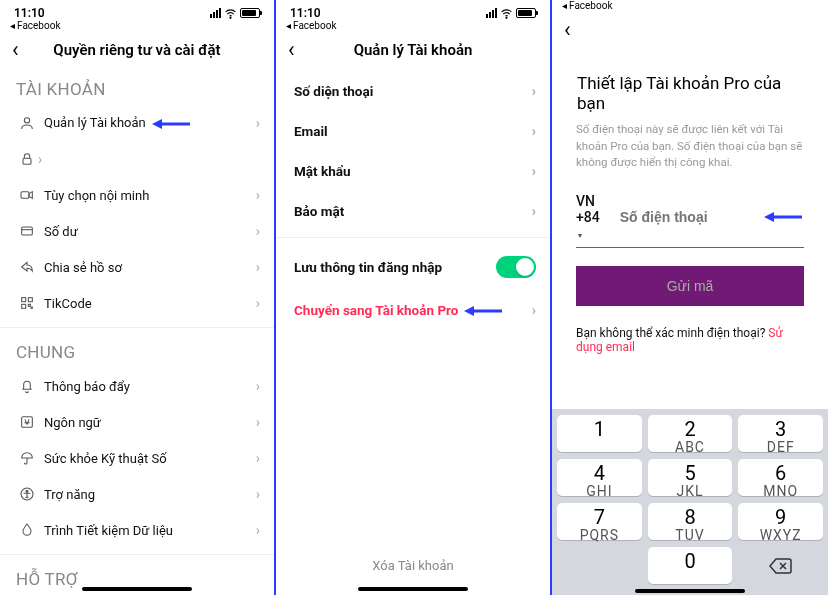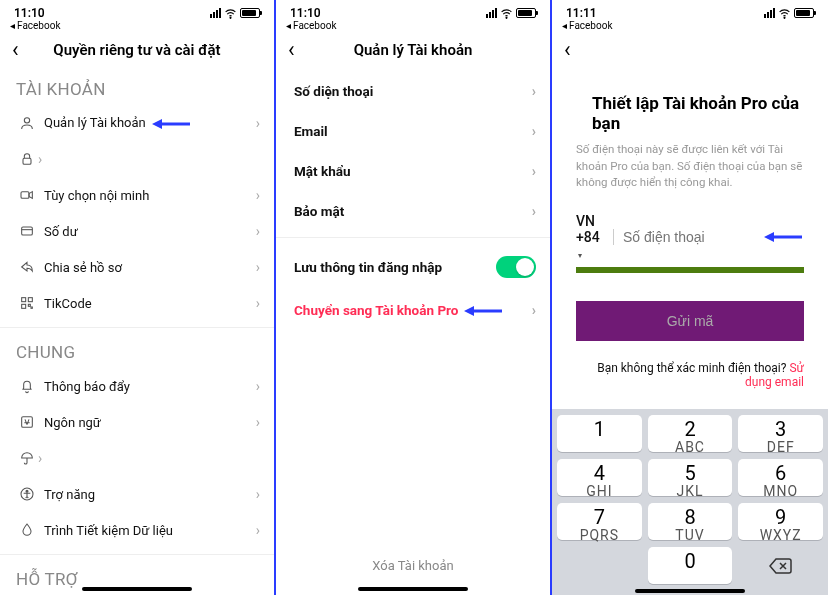--- a/index.html
+++ b/index.html
@@ -39,29 +39,29 @@
   .sep { height: 1px; background: #eee; margin: 6px 0; }
 
   .toggle { width: 40px; height: 22px; border-radius: 11px; background: #00d27c; position: relative; }
   .toggle .knob { position:absolute; right:2px; top:2px; width:18px; height:18px; background:#fff; border-radius:50%; box-shadow:0 1px 2px rgba(0,0,0,.2); }
 
   .hint-arrow { display:inline-block; margin-left:6px; vertical-align:middle; }
   .hint-arrow svg { display:block; }
 
   
   .s3-body { padding: 8px 24px 0 24px; }
-  .s3-title { font-size: 17px; font-weight: 700; margin: 14px 0 8px 16px; color:#000; }
+  .s3-title { font-size: 17px; font-weight: 400; margin: 14px 0 8px 1px; color:#000; }
   .s3-desc { font-size: 11.5px; color:#999; line-height: 1.45; margin-bottom: 22px; }
-  .phone-field { display:flex; align-items:center; border-bottom:6px solid #4d7c0f; padding-bottom:6px; margin-bottom:28px; }
+  .phone-field { display:flex; align-items:center; border-bottom:1px solid #4d7c0f; padding-bottom:6px; margin-bottom:18px; }
   .cc { font-size:14px; font-weight:500; color:#111; }
   .cc .tri { font-size:8px; margin-left:2px; color:#555; }
   .vline { width:1px; height:16px; background:#ccc; margin:0 10px; }
-  .phone-input { flex:1; border:none; outline:none; font-size:14px; color:#bbb; background:transparent; }
+  .phone-input { flex:1; border:none; outline:none; font-size:14px; color:#bbb; background:transparent;font-weight:bold; }
   .send-btn { width:100%; background:#701a75; color:#aaa; text-align:center; padding:12px 0; font-size:14px; border:none; }
-  .verify-text { font-size:12px; text-align:right; margin-top:20px; color:#111; }
+  .verify-text { font-size:12px; text-align:left; margin-top:20px; color:#111; }
   .verify-text .link { color:#ff2d55; }
 
   .keypad { position:absolute; bottom:0; left:0; right:0; background:#d4d7dd; padding:6px 5px 4px 5px; }
   .krow { display:flex; gap:6px; margin-bottom:7px; }
   .key { flex:1; background:#fff; border-radius:5px; text-align:center; padding:4px 0 4px 0; box-shadow:0 1px 0 #aeb1b8; }
   .key .num { font-size:20px; font-weight:400; line-height:1; }
   .key .let { font-size:14px; letter-spacing:1px; color:#555; height:9px; }
   .key.blank { background:transparent; box-shadow:none; }
   .key.del { background:transparent; box-shadow:none; display:flex; align-items:center; justify-content:center; }
   .key.zero .let { visibility:hidden; }
@@ -193,20 +193,21 @@
           </span>
         <span class="lbl">Ngôn ngữ</span>
         <span class="chev">›</span>
       </div>
       <div class="item">
         <span class="icn">
             <svg class="icn-svg" viewBox="0 0 24 24">
               <path d="M4 12a8 8 0 0116 0H4zM12 12v7a2 2 0 01-4 0"></path>
             </svg>
           </span>
+        <span class="lbl">Sức khỏe Kỹ thuật Số</span>
         <span class="chev">›</span>
       </div>
       <div class="item">
         <span class="icn">
             <svg class="icn-svg" viewBox="0 0 24 24">
               <circle cx="12" cy="12" r="9"></circle>
               <circle cx="12" cy="8" r="1.5" fill="#555"></circle>
               <path d="M7 11h10M12 11v5M10 18l2-2 2 2"></path>
             </svg>
           </span>
@@ -282,38 +283,20 @@
               <polygon points="0,7 10,2 10,12" fill="#2a3cff"></polygon>
             </svg></span></span>
       <span class="chev">›</span>
     </div>
 
     <div class="del-account">Xóa Tài khoản</div>
     <div class="home-ind"></div>
   </div>
 
   <div class="phone p3">
-    <div class="status">
-      <span>11:11</span>
-      <span class="right">
-        <span class="bars">
-            <span></span>
-            <span></span>
-            <span></span>
-            <span></span>
-          </span>
-        <svg class="wifi" viewBox="0 0 24 24" fill="none" stroke="#000" stroke-width="2">
-            <path d="M3 9c5-5 13-5 18 0M6 13c3.5-3.5 8.5-3.5 12 0M10 17c1.2-1.2 2.8-1.2 4 0"></path>
-            <circle cx="12" cy="20" r="1" fill="#000"></circle>
-          </svg>
-        <span class="batt">
-            <span class="fill"></span>
-          </span>
-      </span>
-    </div>
     <div class="back-fb"><span>Facebook</span></div>
     <div class="nav">
       <span class="back">‹</span>
     </div>
 
     <div class="s3-body">
       <div class="s3-title">Thiết lập Tài khoản Pro của bạn</div>
       <div class="s3-desc">Số điện thoại này sẽ được liên kết với Tài khoản Pro của bạn. Số điện thoại của bạn sẽ không được hiển thị công khai.</div>
       <div class="phone-field">
         <span class="cc"><span>VN +84</span> <span class="tri">▾</span></span>

